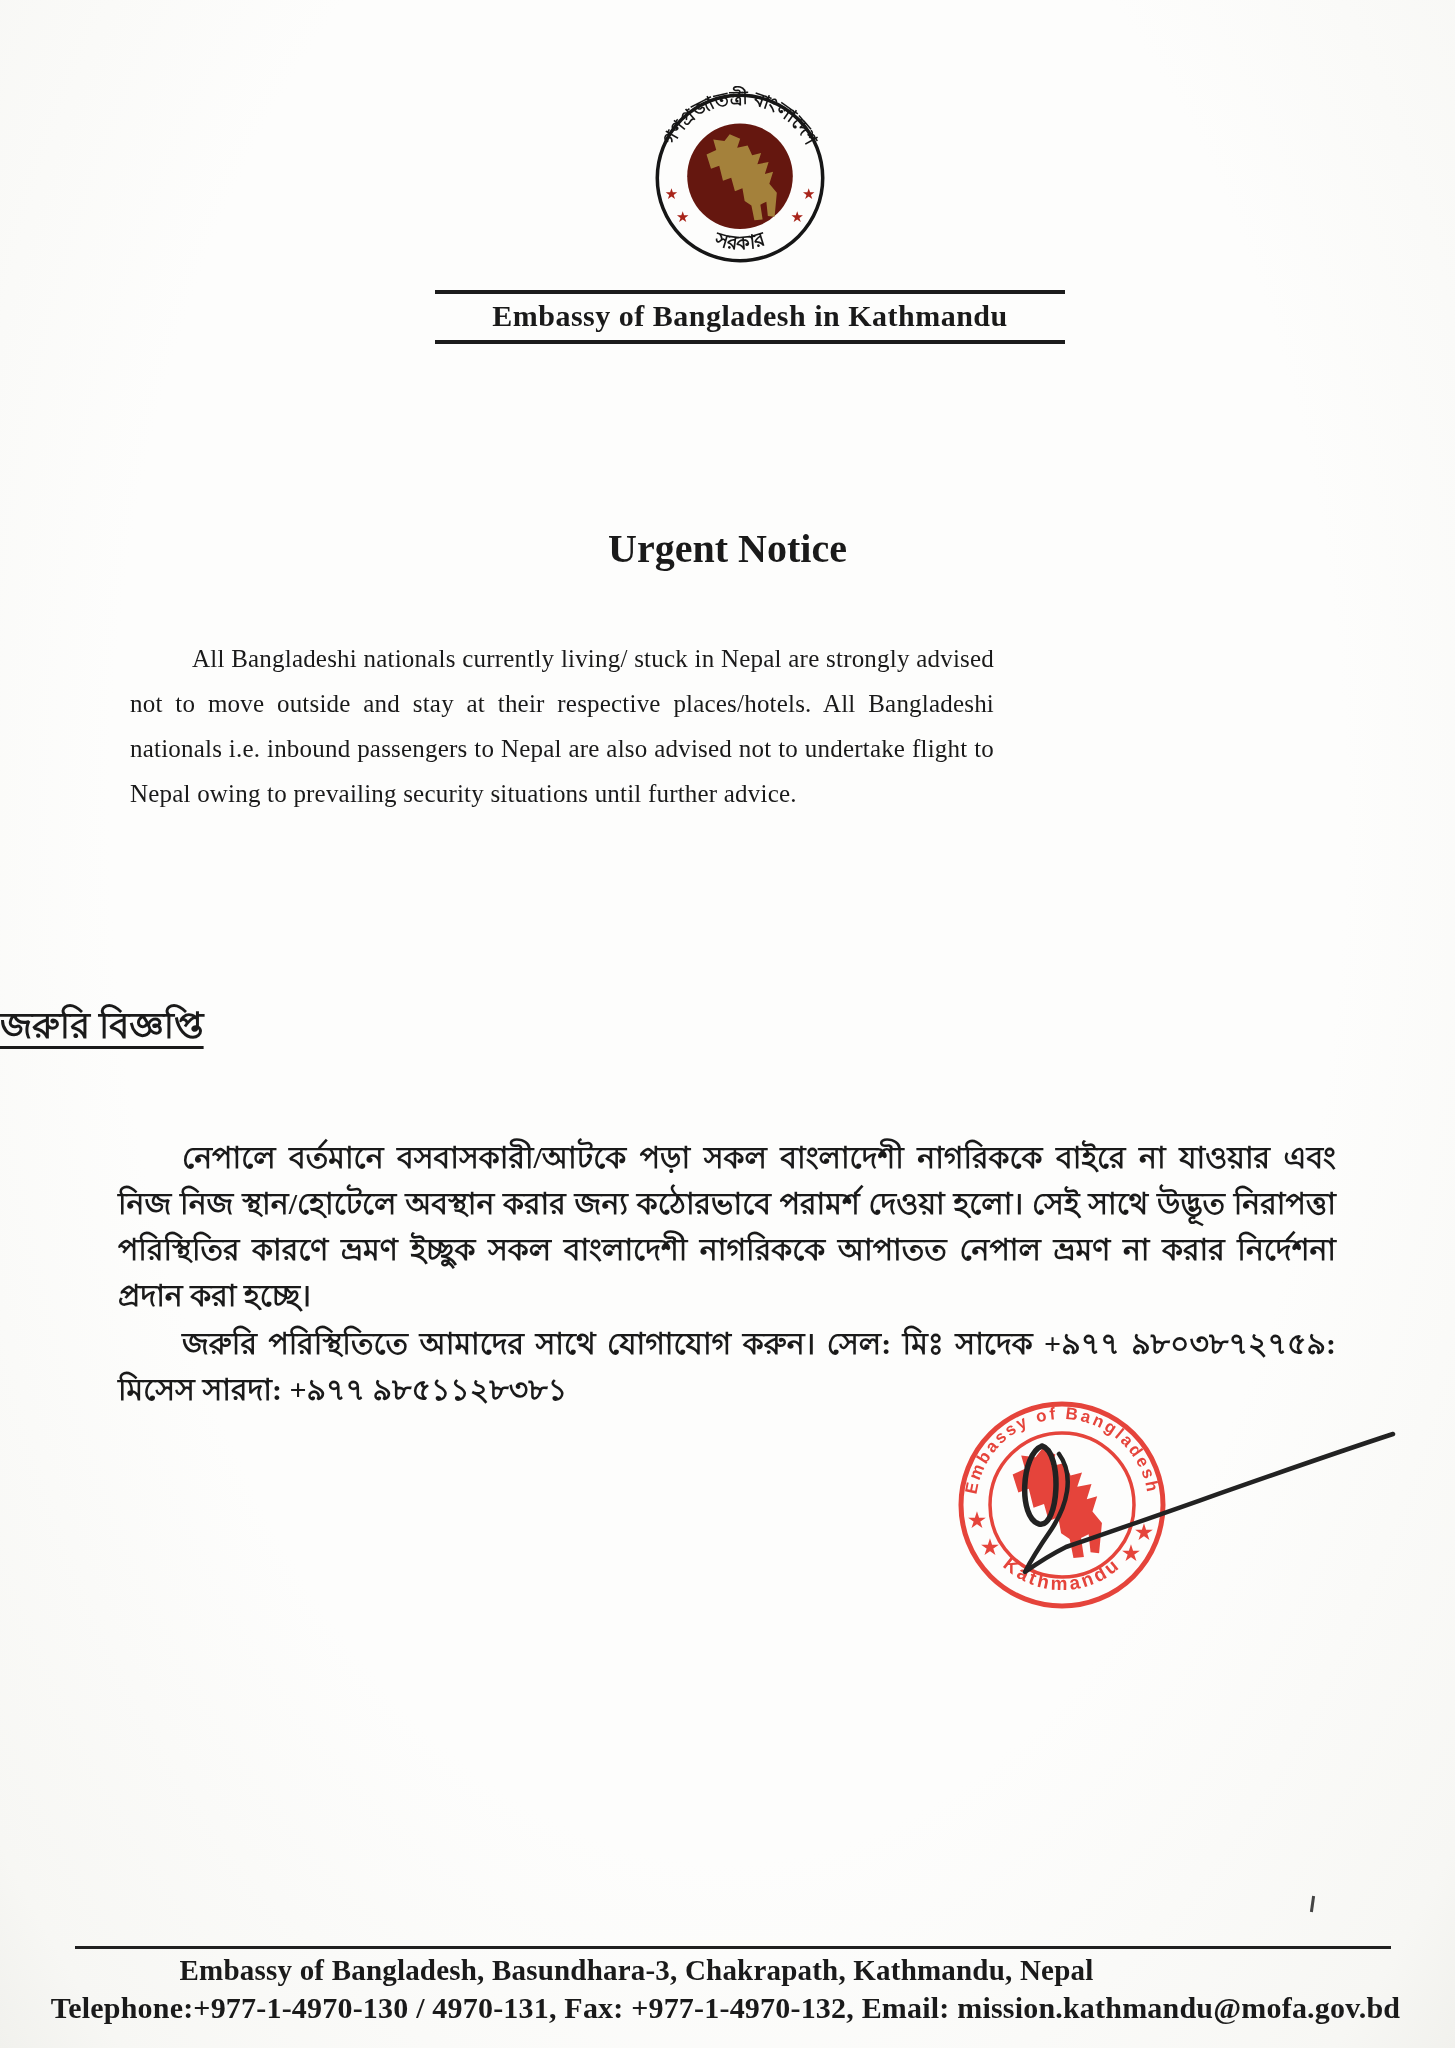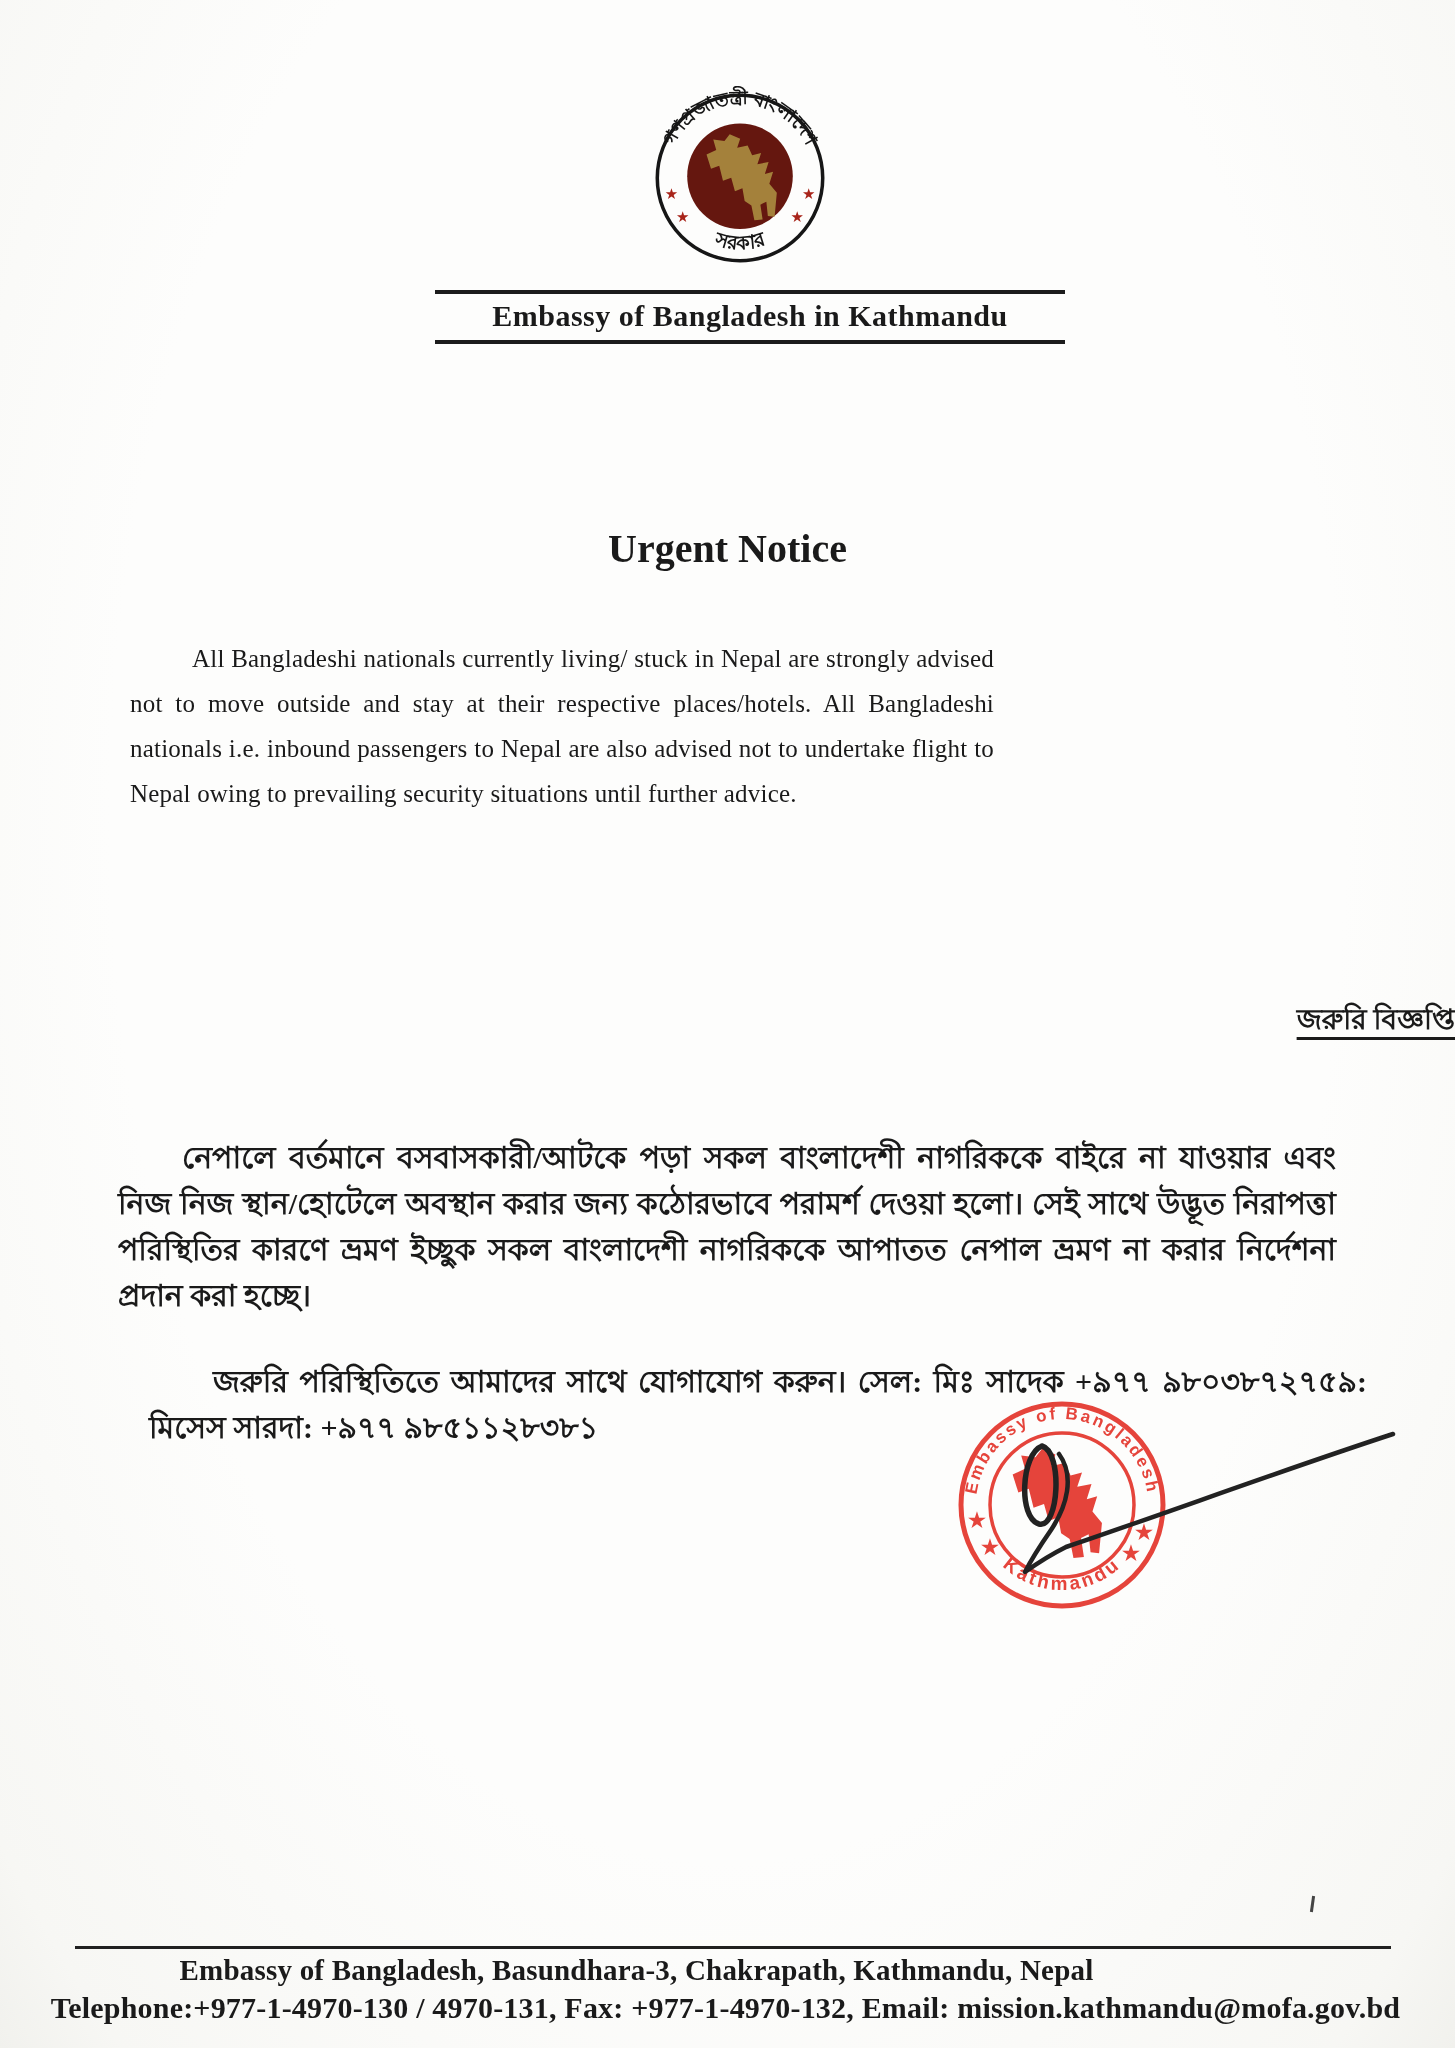--- a/index.html
+++ b/index.html
@@ -23,30 +23,30 @@
     font-size:40px;font-weight:bold;
     text-decoration-thickness:4px;text-underline-offset:7px;
   }
   .para-en{
     left:130px;width:864px;font-size:25px;line-height:45px;
     text-align:justify;text-indent:62px;letter-spacing:.2px;
   }
   #para-en-1{top:636px;}
   #para-en-2{top:840px;}
   #bn-heading{
-    left:0;top:998px;width:1455px;text-align:right;
-    font-size:28px;font-weight:bold;
+    left:0;top:998px;width:1455px;text-align:left;
+    font-size:36px;font-weight:bold;
     text-decoration:underline;text-decoration-thickness:3px;text-underline-offset:8px;
   }
   .para-bn{
     left:118px;width:1218px;font-size:30px;line-height:46px;
     text-align:justify;text-indent:64px;font-weight:600;
   }
   #para-bn-1{top:1135px;}
-  #para-bn-2{top:1359px;margin-left:31px;}
+  #para-bn-2{top:1321px;}
   
   #stamp-area{left:945px;top:1388px;width:460px;height:240px;}
   #stamp-area text{font-family:"Liberation Sans", sans-serif;font-weight:bold;}
   #emblem text.bn{font-weight:bold;}
   
   #footer-rule{left:75px;top:1946px;width:1316px;height:3px;background:#202020;}
   #footer-line1{
     left:0;top:1954px;width:1273px;text-align:center;
     font-size:29px;font-weight:bold;letter-spacing:.2px;
   }

